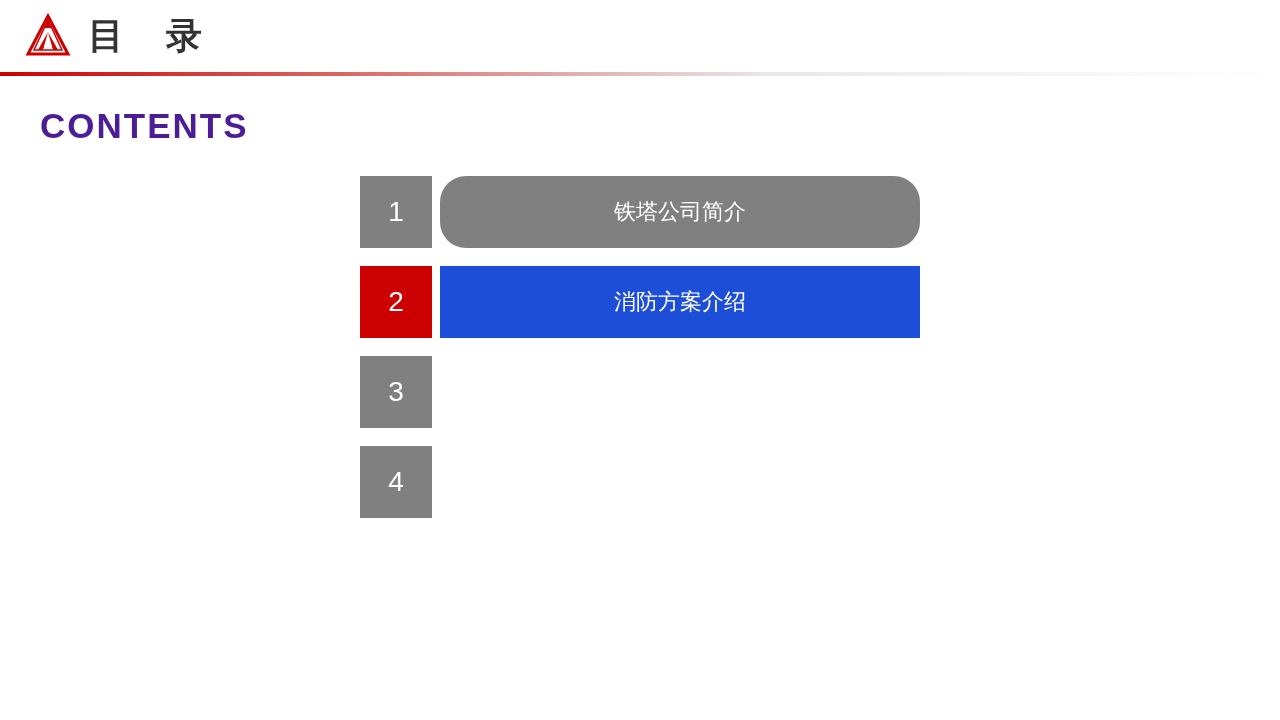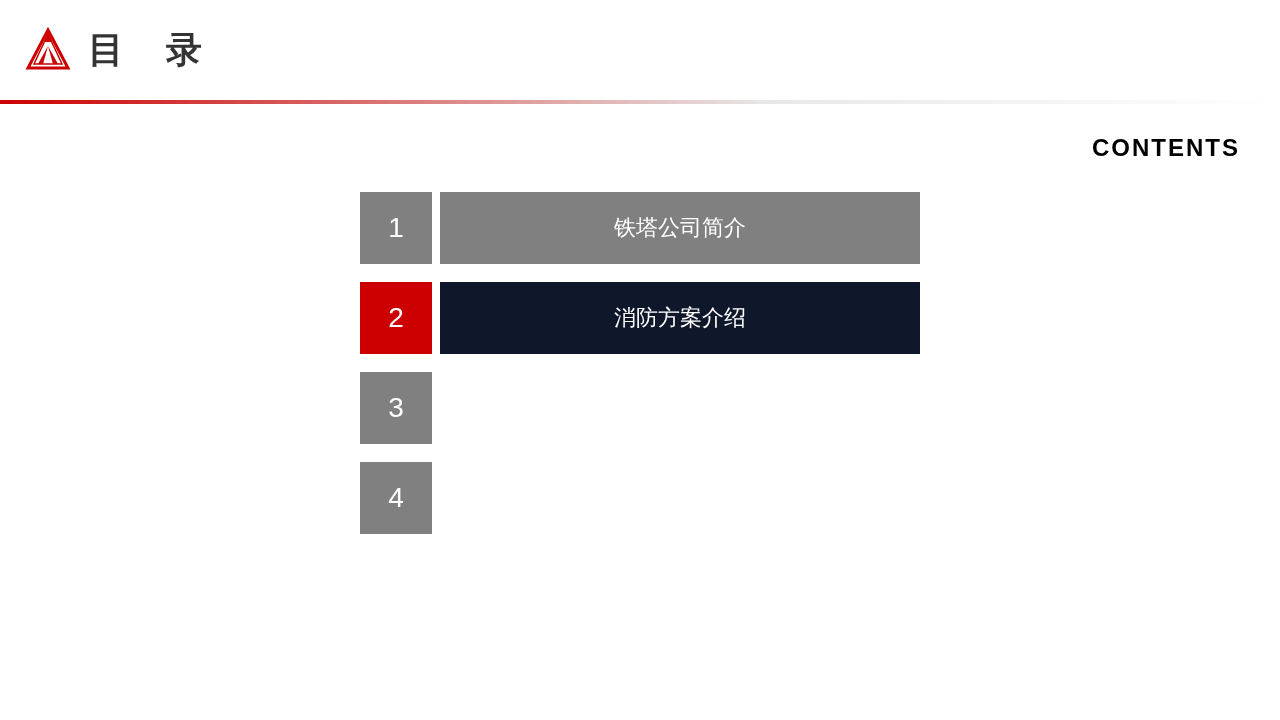--- a/index.html
+++ b/index.html
@@ -15,21 +15,21 @@
       font-family: 'Microsoft YaHei', 'SimHei', sans-serif;
       overflow: hidden;
     }
 
     
     .header {
       display: flex;
       align-items: center;
       padding: 14px 24px;
       background: #ffffff;
-      height: 100px;
+      height: 72px;
     }
 
     .logo-icon {
       width: 48px;
       height: 48px;
       margin-right: 16px;
       flex-shrink: 0;
     }
 
     .header-title {
@@ -42,25 +42,24 @@
     
     .header-divider {
       height: 4px;
       background: linear-gradient(to right, #cc0000, #e8e8e8 60%, #ffffff);
       margin: 0;
     }
 
     
     .contents-label {
       margin: 30px 40px 20px 40px;
-      font-size: 24px;
+      font-size: 35px;
       font-weight: 900;
-      color: #000000;
+      color: #4c1d95;
       letter-spacing: 2px;
-      text-align: right;
     }
 
     
     .menu-container {
       display: flex;
       flex-direction: column;
       align-items: center;
       gap: 18px;
       margin-top: 30px;
     }
@@ -99,29 +98,30 @@
       font-weight: 400;
     }
 
     
     .menu-item.gray .menu-number {
       background-color: #808080;
     }
 
     .menu-item.gray .menu-text {
       background-color: #808080;
+      border-radius: 26px;
     }
 
     
     .menu-item.active .menu-number {
       background-color: #cc0000;
     }
 
     .menu-item.active .menu-text {
-      background-color: #0f172a;
+      background-color: #1d4ed8;
       text-align: center;
     }
   </style>
 </head>
 <body>
 
 <div class="header">
 
   <svg class="logo-icon" viewBox="0 0 48 48" xmlns="http://www.w3.org/2000/svg">
 

